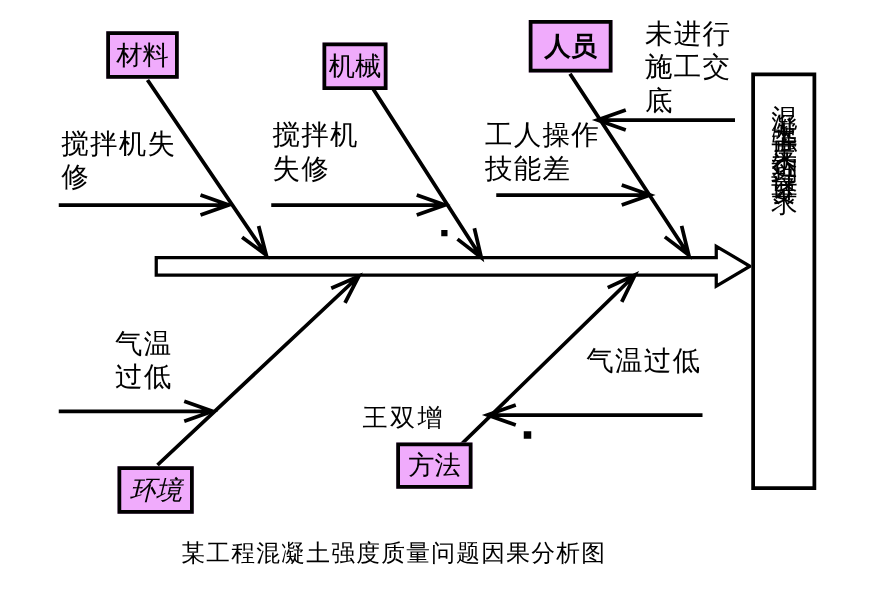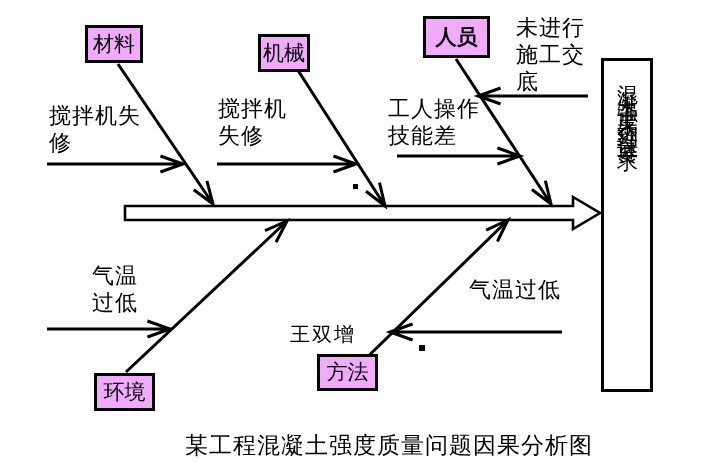--- a/index.html
+++ b/index.html
@@ -9,21 +9,21 @@
   }
   .stage svg{position:absolute;left:0;top:0;}
   .cat-box{
     position:absolute;box-sizing:border-box;border:3px solid #000;
     display:flex;align-items:center;justify-content:center;
     font-size:21px;line-height:1;background:#f0abfc;white-space:nowrap;
   }
   .box-materials  {left:85px;  top:25px;  width:58px; height:38px;}
   .box-machinery  {left:258px; top:34px;  width:52px; height:38px;}
   .box-personnel  {left:423px; top:16px;  width:67px; height:42px;font-weight:bold;}
-  .box-environment{left:94px;  top:373px; width:61px; height:38px;}
+  .box-environment{left:94px;  top:373px; width:61px; height:38px;font-style:italic;}
   .box-method     {left:317px; top:354px; width:61px; height:37px;}
   .effect-box{
     position:absolute;left:601px;top:58px;width:52px;height:334px;
     box-sizing:border-box;border:3px solid #000;background:#fff;
     display:flex;justify-content:center;
   }
   .effect-label{
     writing-mode:vertical-rl;text-orientation:upright;
     font-size:21px;letter-spacing:6px;line-height:1;margin-top:7px;
   }
@@ -31,21 +31,21 @@
     position:absolute;font-size:22px;line-height:27px;
     word-break:break-all;letter-spacing:1px;
   }
   .cause-sand        {left:49px;  top:102px; width:92px;}
   .cause-mixer       {left:218px; top:95px;  width:70px;}
   .cause-briefing    {left:516px; top:14px;  width:70px;}
   .cause-worker-skill{left:388px; top:95px;  width:94px;}
   .cause-low-temp    {left:92px;  top:262px; width:48px;}
   .cause-curing      {left:469px; top:276px; width:94px;}
   .watermark{position:absolute;left:246px;top:321px;font-size:20px;letter-spacing:2px;white-space:nowrap;margin-left:44px;}
-  .diagram-title{position:absolute;left:145px;top:430px;font-size:23px;letter-spacing:1px;white-space:nowrap;margin-left:40px;}
+  .diagram-title{position:absolute;left:145px;top:430px;font-size:19px;letter-spacing:1px;white-space:nowrap;}
 </style>
 </head>
 <body>
 
 <div class="stage">
 
   <svg id="lines" width="701" height="475" viewBox="0 0 701 475">
       <polygon points="125,206 573,206 573,197 600,213 573,229 573,220 125,220" fill="#ffffff" stroke="#000000" stroke-width="2.6"></polygon>
       <path d="M118,64 L213,204 M193.7,189.8 L213,204 L206.9,180.8" fill="none" stroke="#000000" stroke-width="3" stroke-linecap="butt"></path>
       <path d="M292,61 L385,206 M366.0,191.3 L385,206 L379.5,182.6" fill="none" stroke="#000000" stroke-width="3" stroke-linecap="butt"></path>

